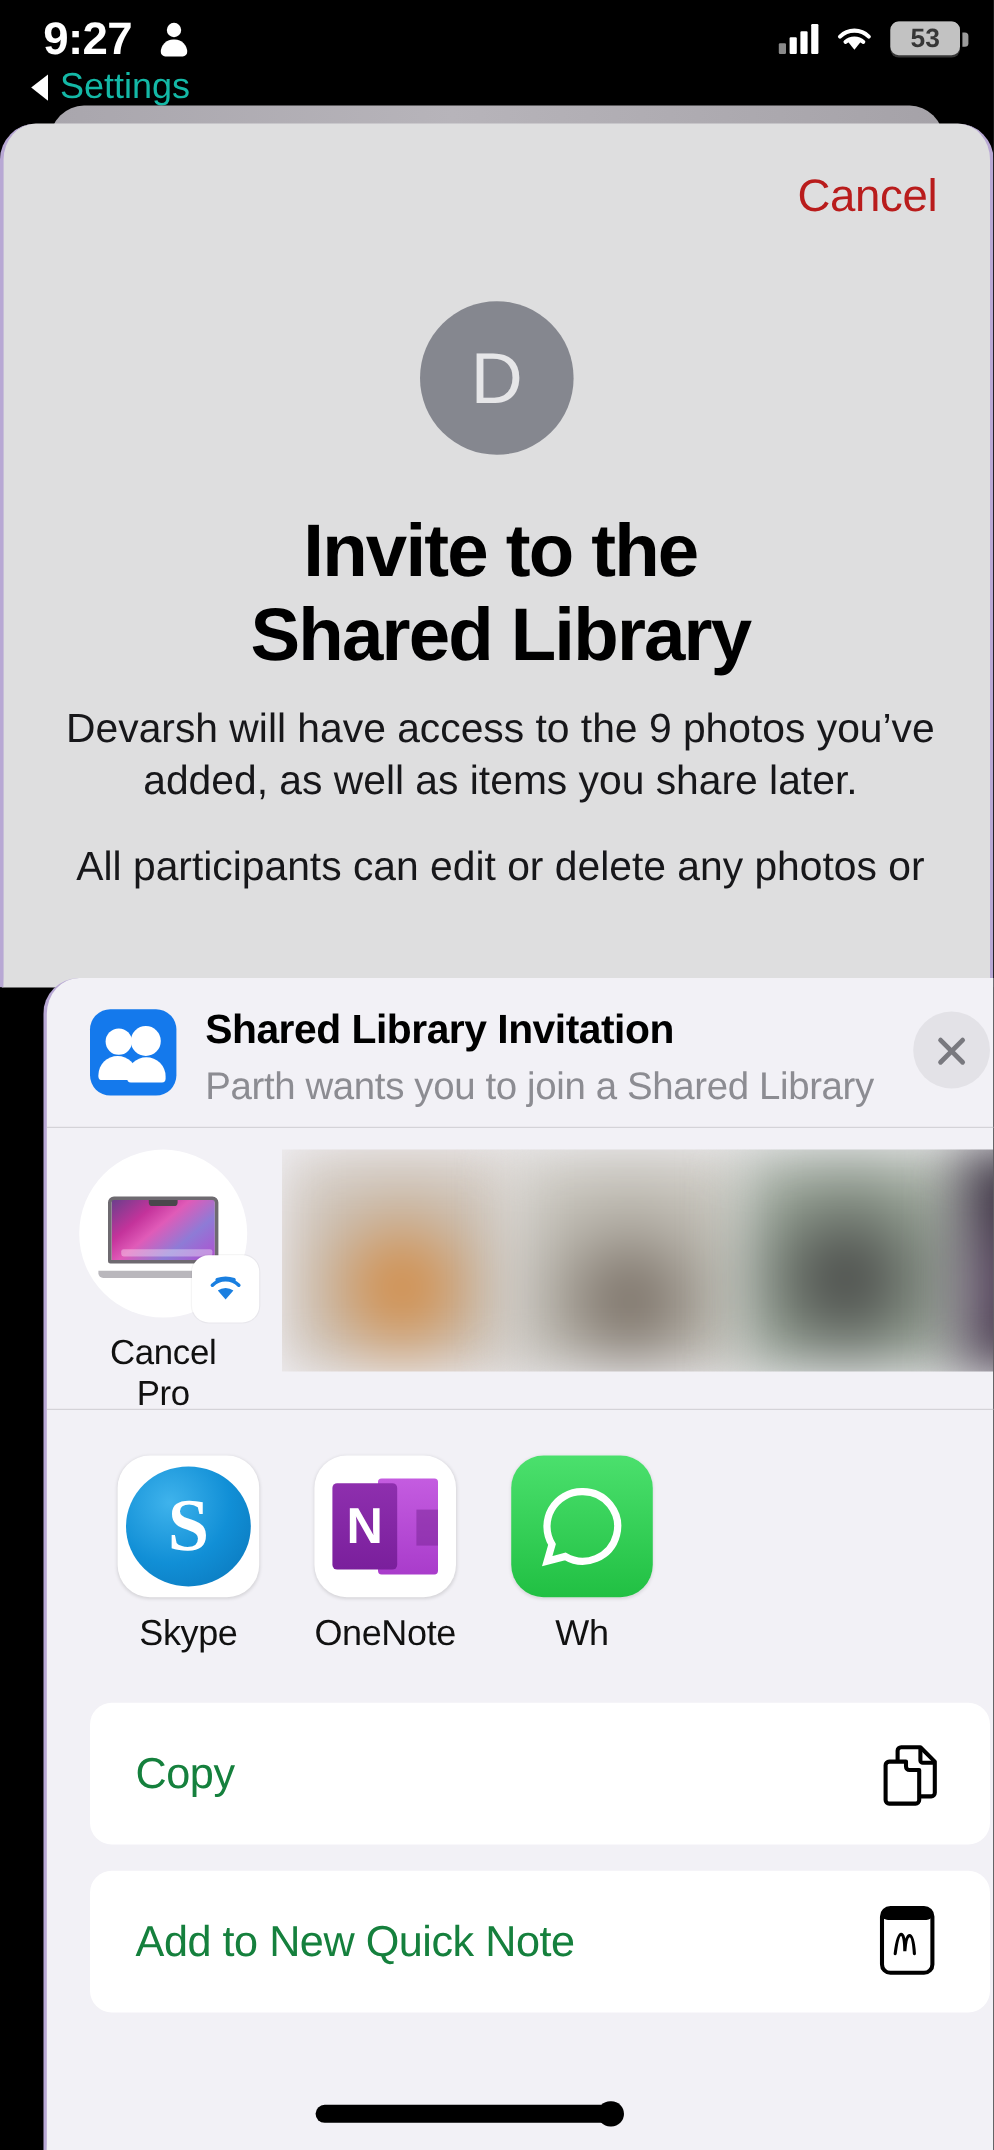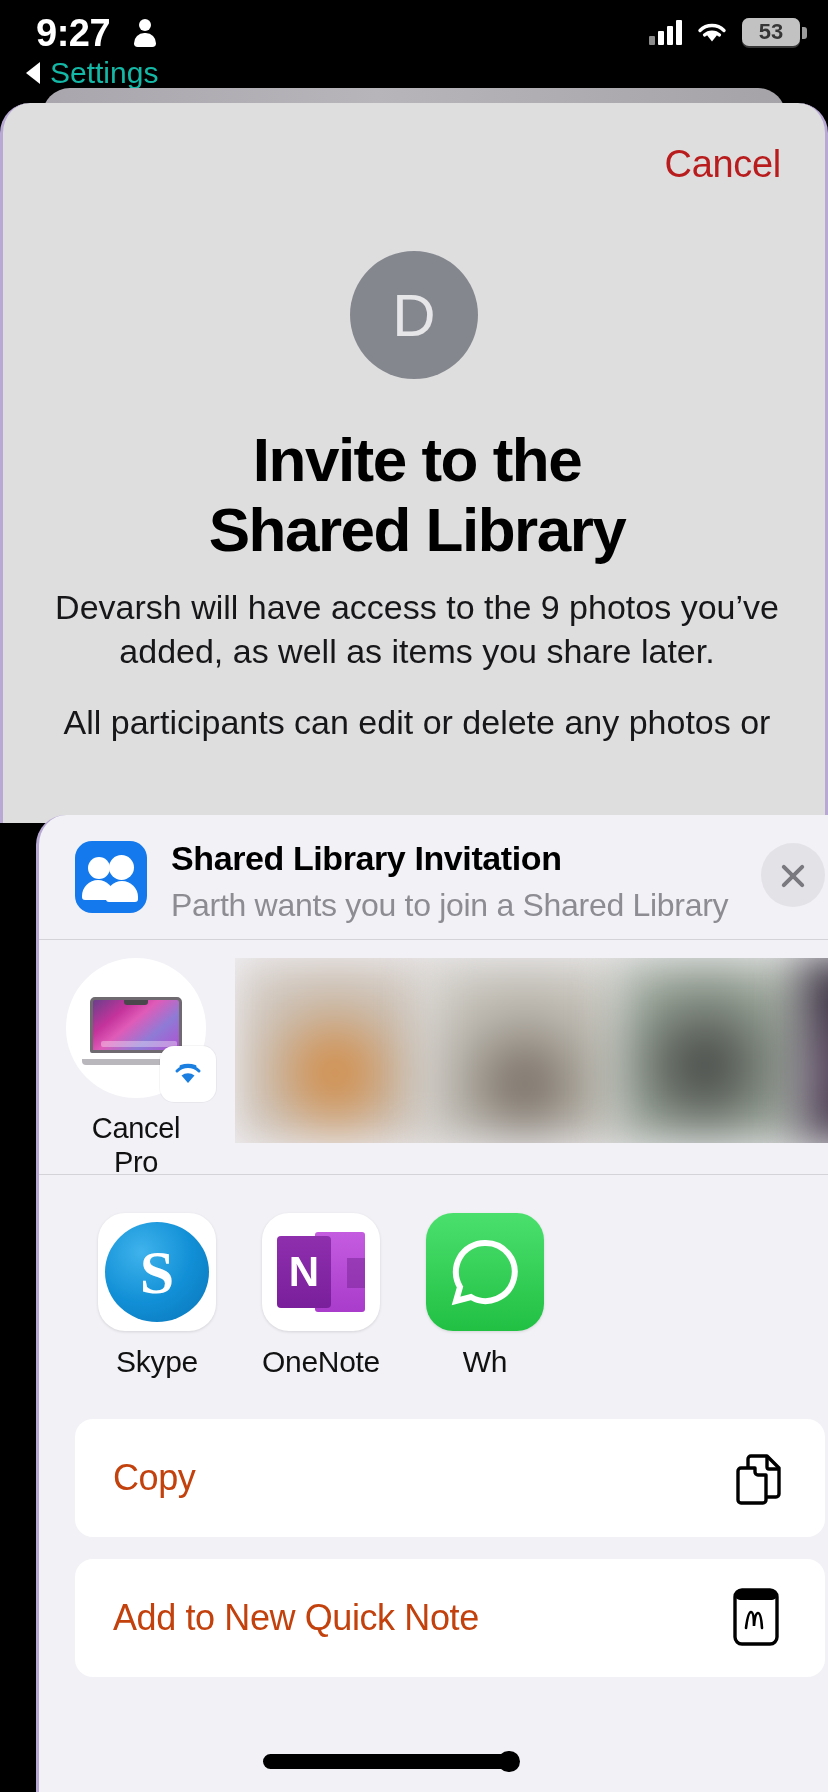--- a/index.html
+++ b/index.html
@@ -258,21 +258,21 @@
   .action-card{
     background:#fff; border-radius:18px; margin-bottom:22px; overflow:hidden;
   }
   .action-row{
     height:118px; display:flex; align-items:center; justify-content:space-between;
     padding:0 34px 0 38px; position:relative;
   }
   .action-row + .action-row::before{
     content:""; position:absolute; left:38px; right:0; top:0; height:1px; background:#e4e3e8;
   }
-  .action-label{ font-size:36px; color:#c2410c; letter-spacing:-0.4px; }
+  .action-label{ font-size:36px; color:#15803d; letter-spacing:-0.4px; }
   .action-ico{ width:64px; height:64px; position:relative; flex:0 0 auto; }
 
   .redact{
     position:absolute; left:263px; top:1754px; width:248px; height:15px;
     background:#000; border-radius:8px; z-index:40;
   }
   .redact2{
     position:absolute; left:498px; top:1751px; width:22px; height:21px;
     background:#000; border-radius:11px; z-index:40;
   }

